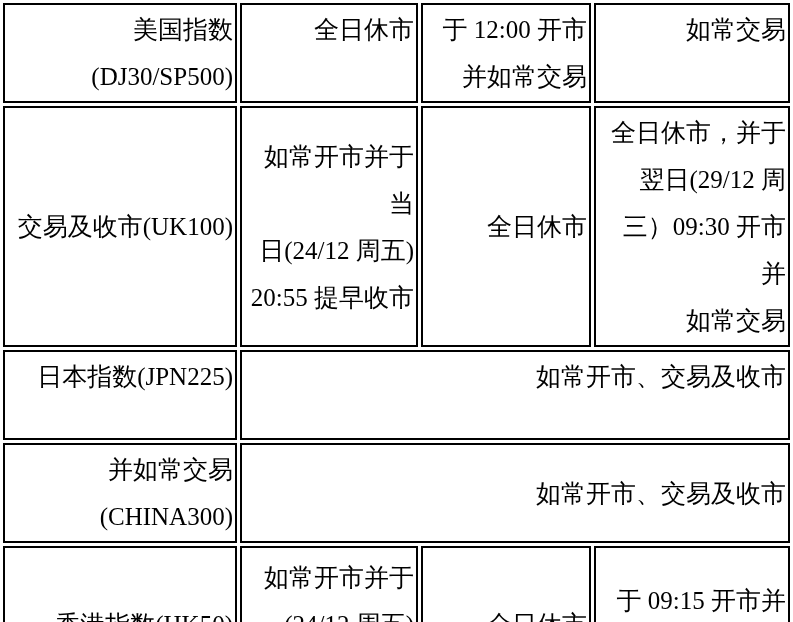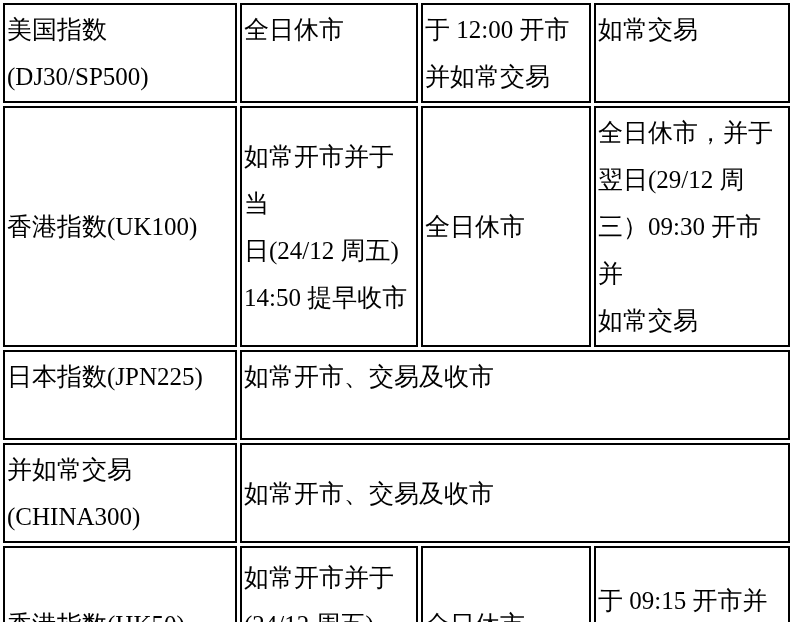--- a/index.html
+++ b/index.html
@@ -17,21 +17,21 @@
     border-spacing: 3px;
     table-layout: fixed;
     background: #ffffff;
     font-family: "Liberation Serif", "DejaVu Serif", serif;
     color: #000000;
   }
   table.schedule td {
     border: 2px solid #000000;
     box-sizing: border-box;
     background: #ffffff;
-    text-align: left;
+    text-align: right;
     font-size: 25px;
     line-height: 47px;
     white-space: pre-line;
     padding: 1px 2px;
     overflow: hidden;
   }
   tr.va-top td { vertical-align: top; }
   tr.va-mid td { vertical-align: middle; }
 </style>
 </head>
@@ -47,24 +47,24 @@
   <tbody>
     <tr class="va-top" style="height:97px">
       <td>美国指数
 (DJ30/SP500)</td>
       <td>全日休市</td>
       <td>于 12:00 开市
 并如常交易</td>
       <td>如常交易</td>
     </tr>
     <tr class="va-mid" style="height:202px">
-      <td>香港指数(UK100)</td>
+      <td>交易及收市(UK100)</td>
       <td>如常开市并于当
 日(24/12 周五)
-14:50 提早收市</td>
+20:55 提早收市</td>
       <td>全日休市</td>
       <td>全日休市，并于
 翌日(29/12 周
 三）09:30 开市并
 如常交易</td>
     </tr>
     <tr class="va-top" style="height:90px">
       <td>日本指数(JPN225)</td>
       <td colspan="3">如常开市、交易及收市</td>
     </tr>

